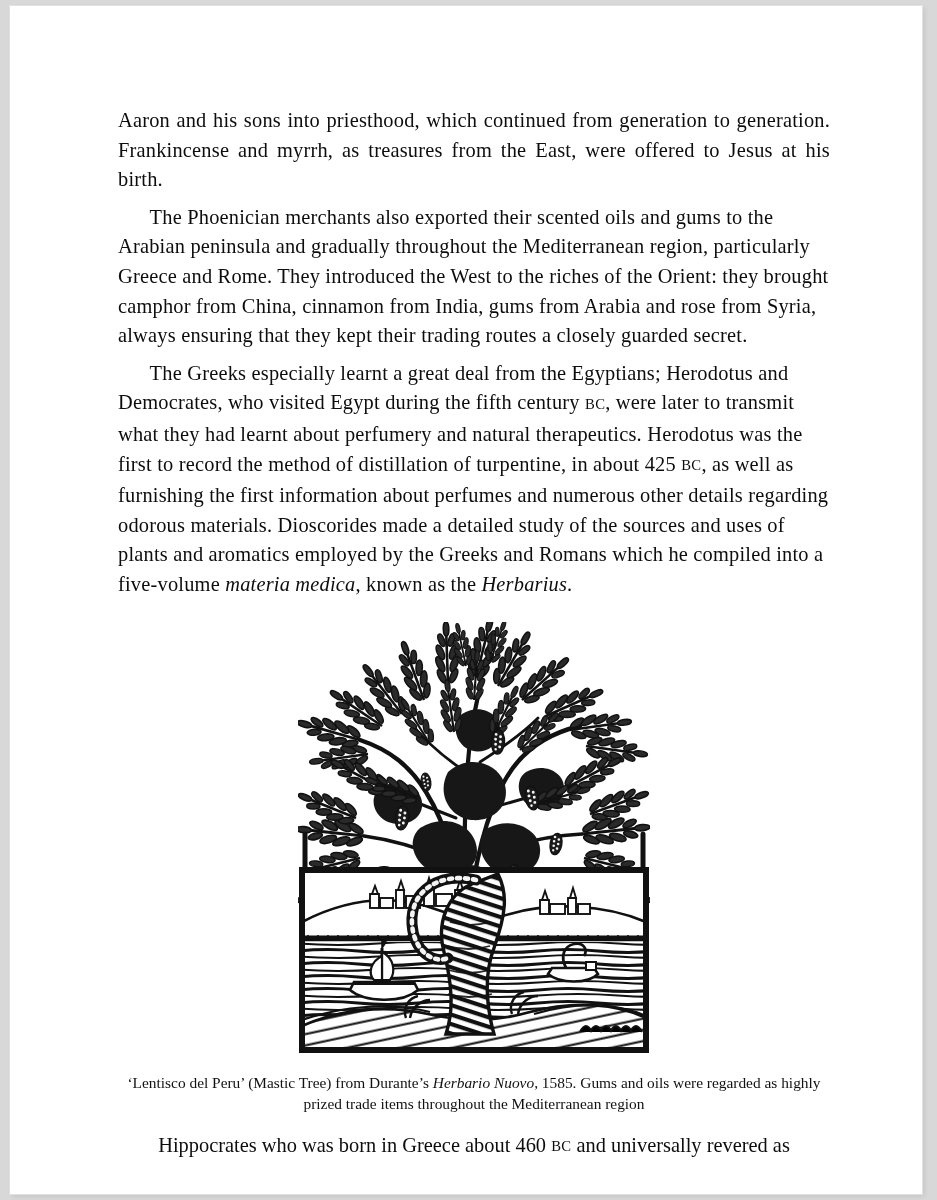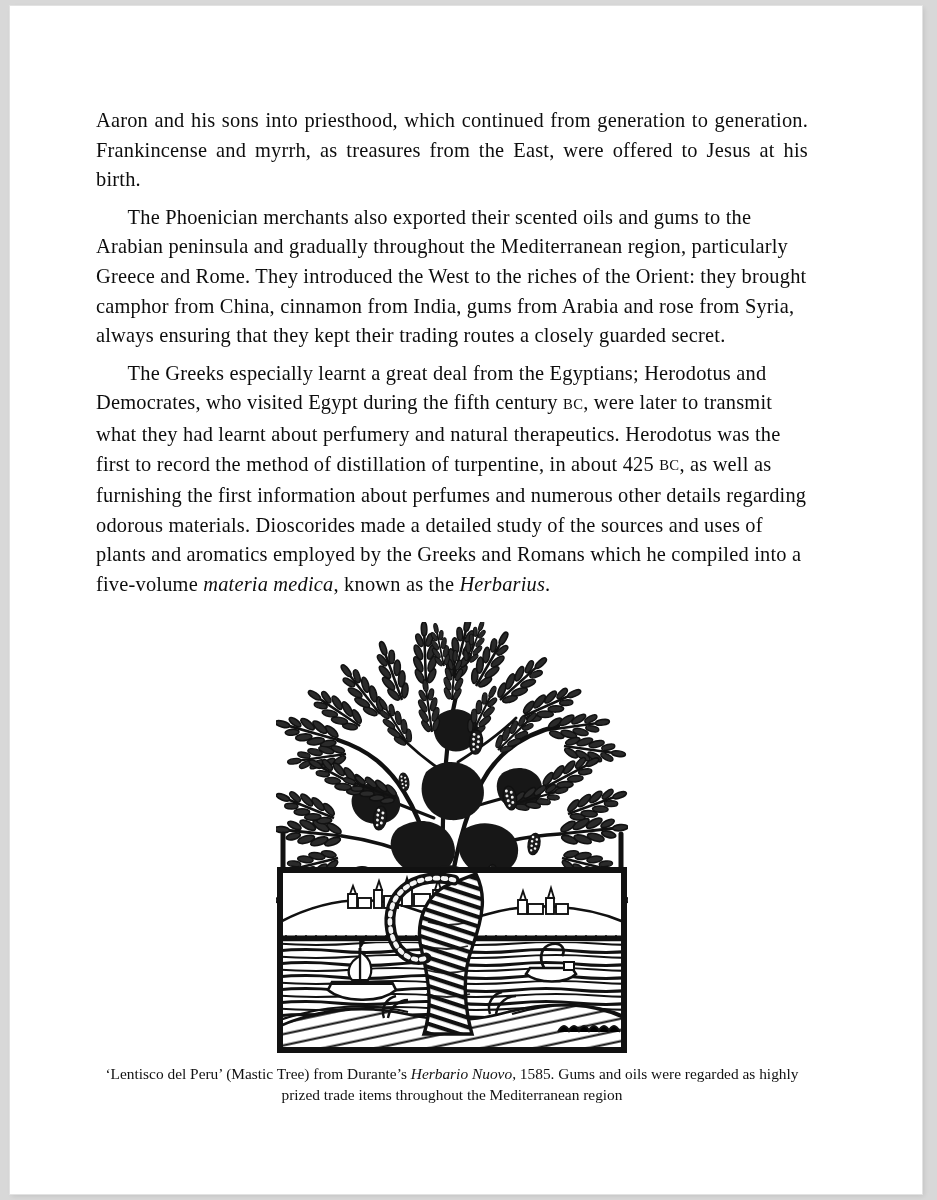--- a/index.html
+++ b/index.html
@@ -20,21 +20,21 @@
     left: 10px;
     top: 6px;
     width: 912px;
     height: 1188px;
     background: #ffffff;
     box-shadow: 0 0 0 1px #e2e2e2, 2px 2px 5px rgba(0,0,0,0.10);
   }
 
   #page-inner {
     position: absolute;
-    left: 86px;
+    left: 108px;
     top: 100px;
     width: 712px;
   }
 
   
   .para {
     font-size: 20.4px;
     line-height: 29.6px;
     color: #0d0d0d;
     margin: 0;
@@ -58,20 +58,21 @@
     position: relative;
     top: -0.02em;
   }
 
   
   #figure-block {
     margin-top: 22px;
     display: flex;
     flex-direction: column;
     align-items: center;
+    gap: 9px;
   }
   #woodcut-wrap {
     width: 352px;
     height: 432px;
     position: relative;
   }
   #woodcut-wrap svg { display: block; }
 
   
   #figure-caption {
@@ -332,15 +333,16 @@
 
             <path d="M7 248 L7 212" stroke="#111" stroke-width="5" stroke-linecap="round"></path>
             <path d="M345 248 L345 212" stroke="#111" stroke-width="5" stroke-linecap="round"></path>
           </g>
         </svg>
       </div>
 
       <div id="figure-caption"><span>‘Lentisco del Peru’ (Mastic Tree) from Durante’s </span><em class="it">Herbario Nuovo</em><span>, 1585. Gums and oils were regarded as highly prized trade items throughout the Mediterranean region</span></div>
     </div>
 
+    <div id="trailing-line"><span>Hippocrates who was born in Greece about 460 </span><span class="sc">BC</span><span> and universally revered as</span></div>
 
   </div>
 </div>
 
 </body></html>

